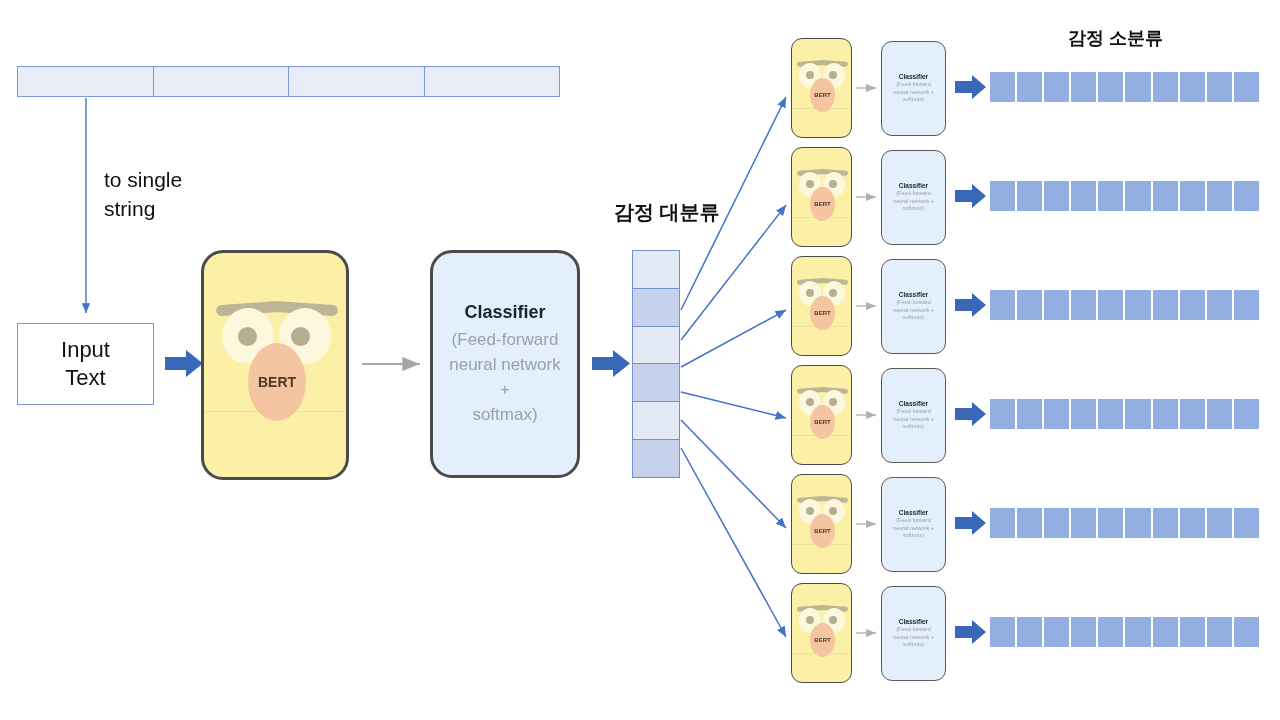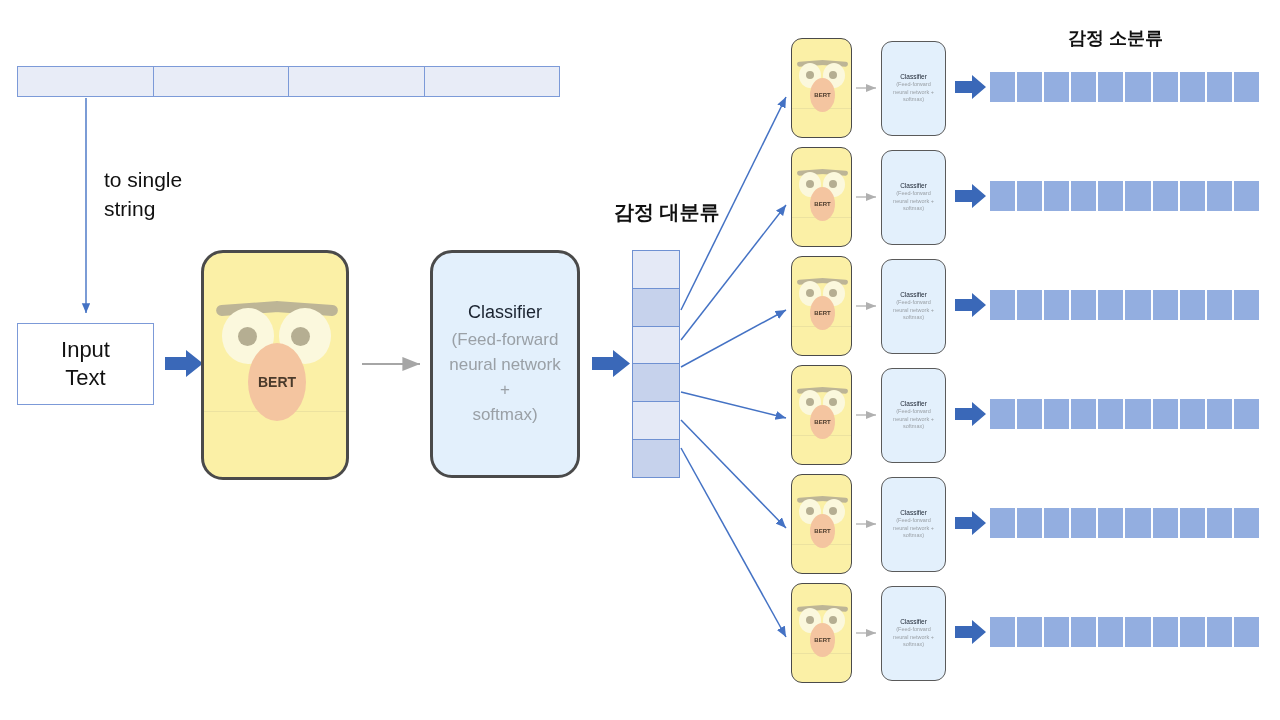--- a/index.html
+++ b/index.html
@@ -156,21 +156,21 @@
     text-align: center;
     padding: 0 10px;
   }
   .clf-box.small {
     border-width: 1.6px;
     border-radius: 11px;
     border-color: #5a5a5a;
     padding: 0 4px;
   }
   .clf-title {
-    font-weight: 400;
+    font-weight: 700;
     color: #1a2330;
   }
   .clf-sub {
     color: #9aa0a6;
   }
   .clf-box.big .clf-title { font-size: 18px; margin-bottom: 4px; }
   .clf-box.big .clf-sub { font-size: 17px; line-height: 25px; }
   .clf-box.small .clf-title { font-size: 6.5px; margin-bottom: 1px; }
   .clf-box.small .clf-sub { font-size: 5.5px; line-height: 7.5px; }
 

